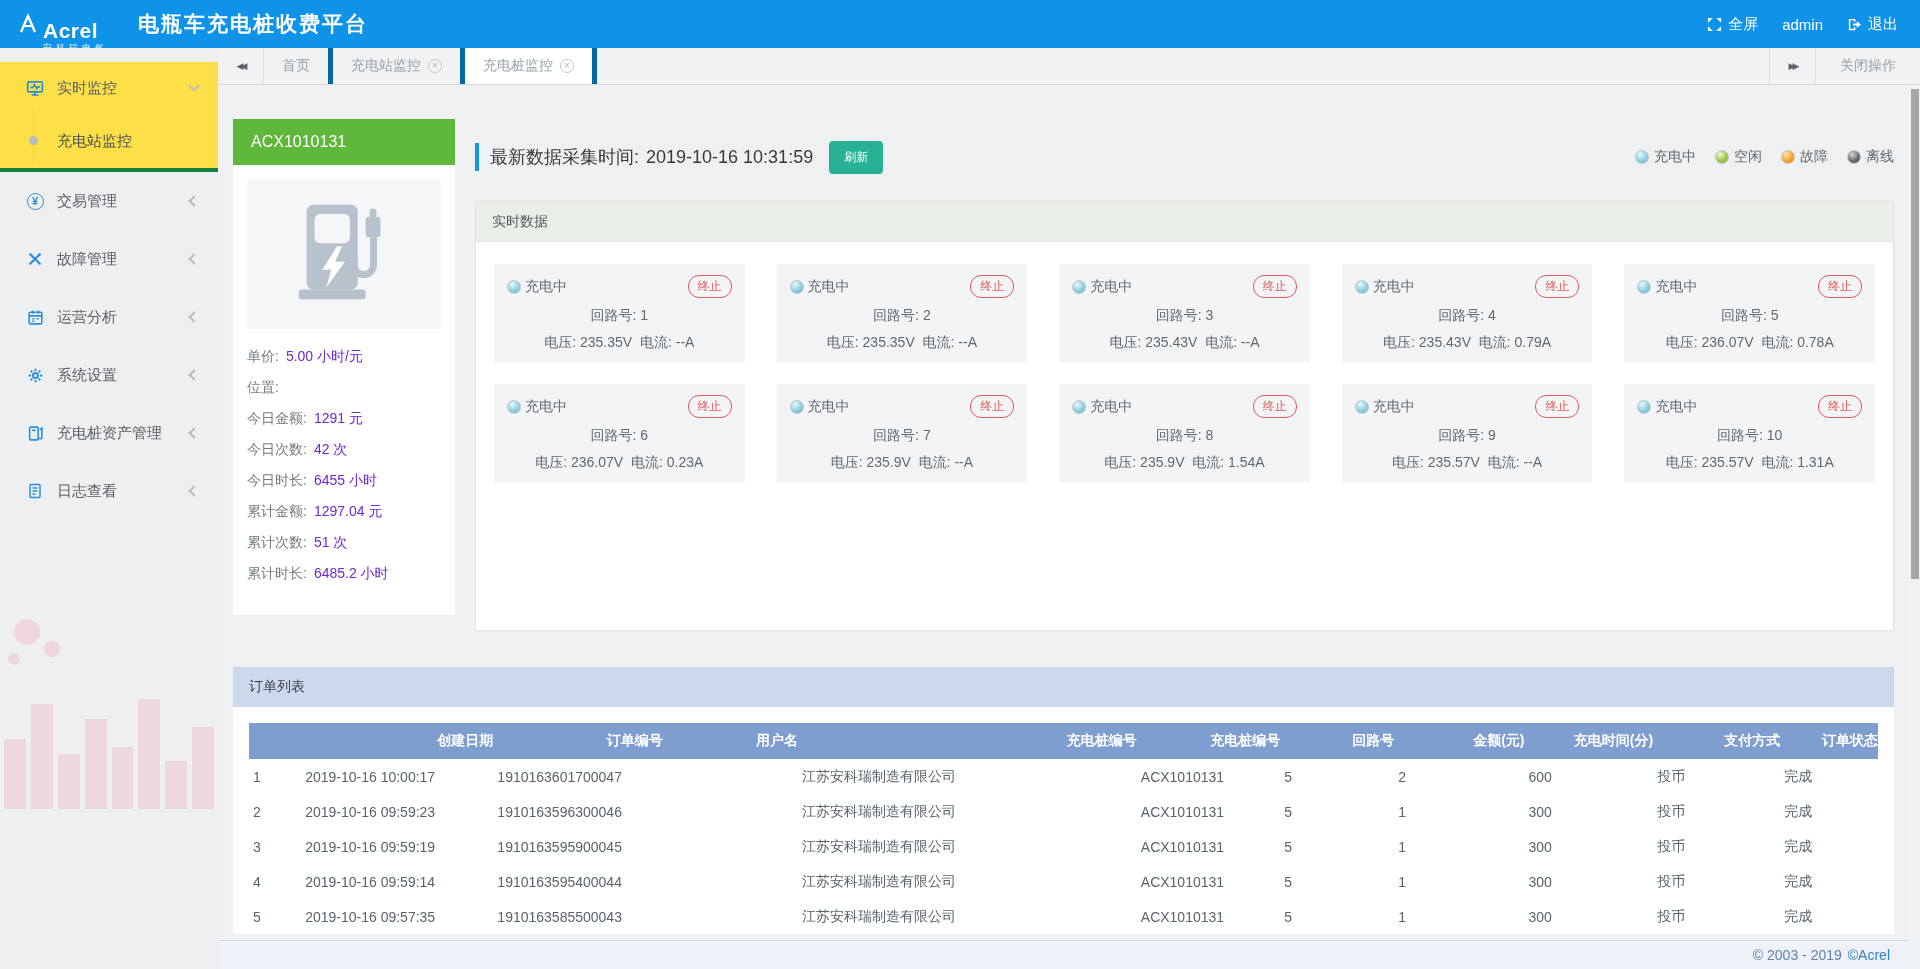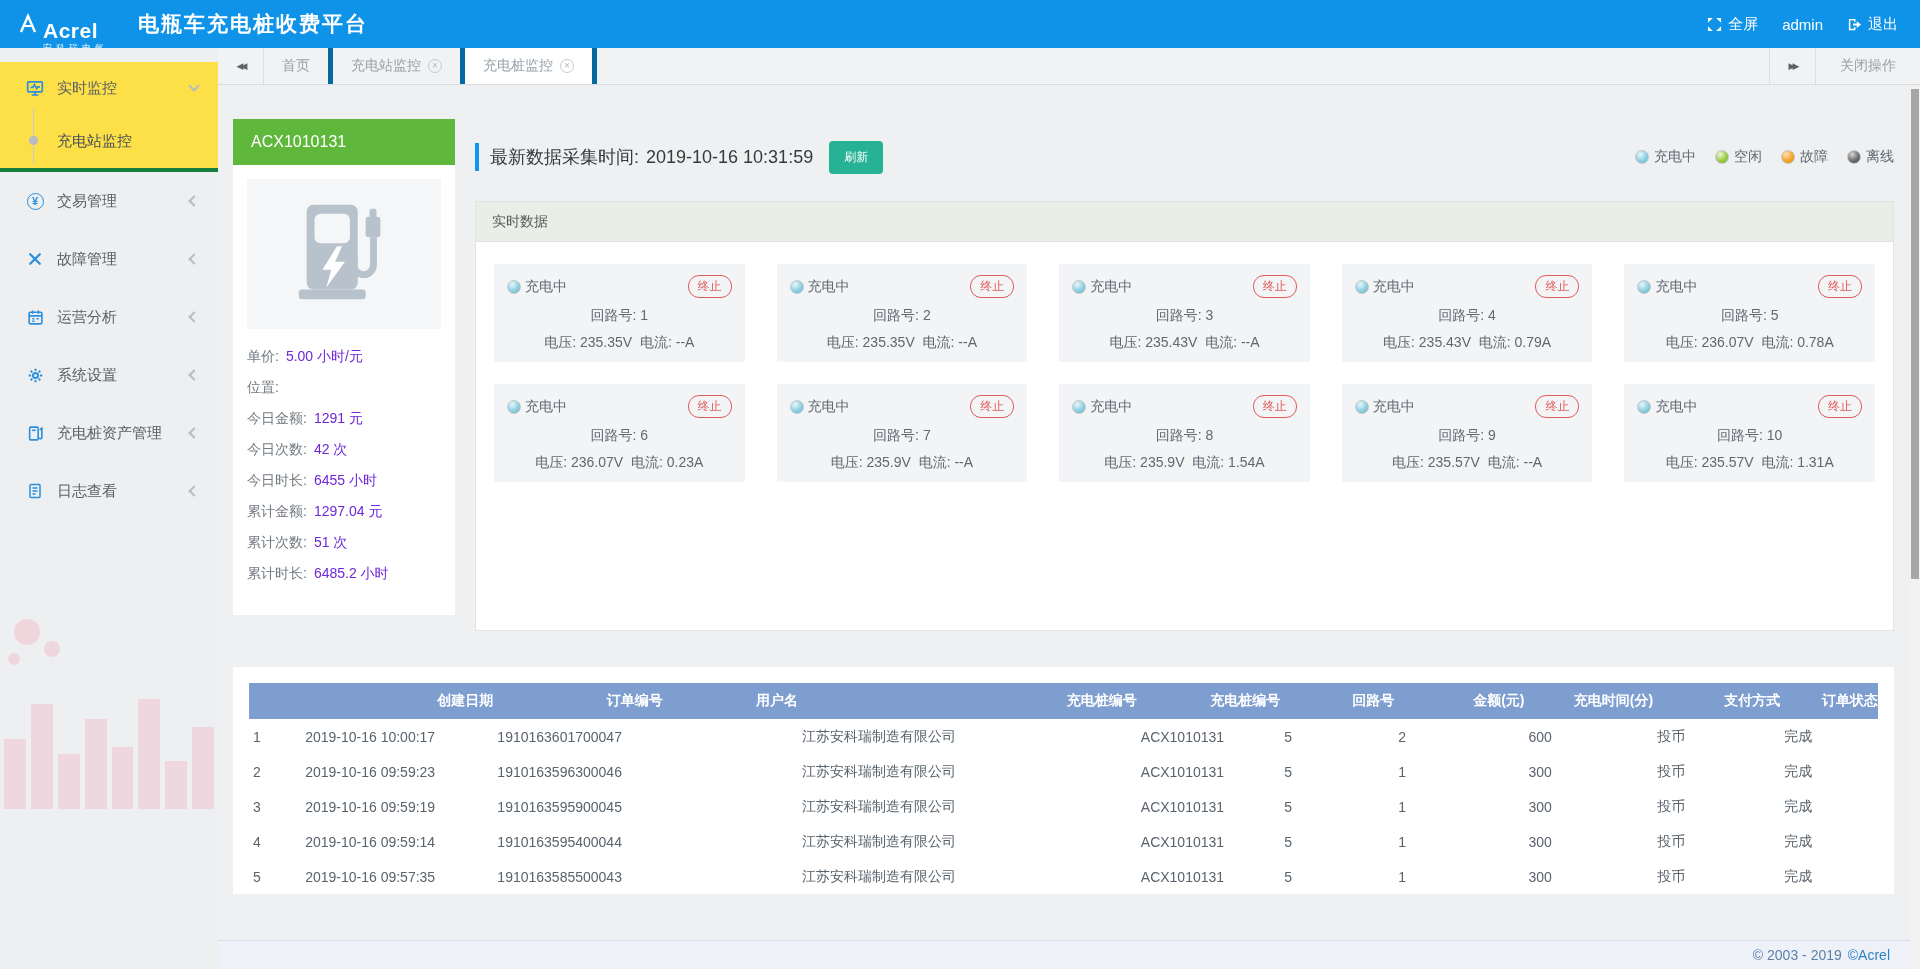--- a/index.html
+++ b/index.html
@@ -505,20 +505,21 @@
       <span>电流:</span> <span>1.31A</span>
     </div>
   </div>
 </div>
               </div>
             </div>
           </div>
         </div>
 
         <div class="orders-panel">
+          <div class="orders-head">订单列表</div>
           <div class="orders-body">
             <table class="orders">
               <colgroup>
                 <col style="width:3.2%">
                   <col style="width:11.8%">
                   <col style="width:10.4%">
                   <col style="width:8.3%">
                 <col style="width:20.8%">
                   <col style="width:8.8%">
                   <col style="width:7%">

